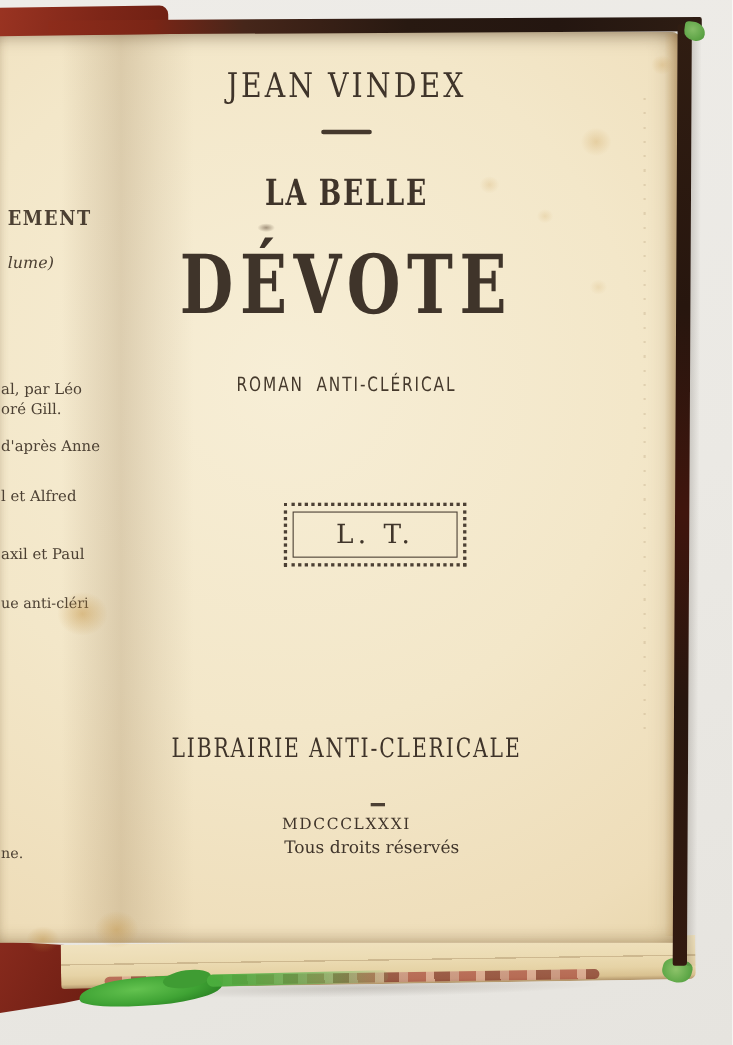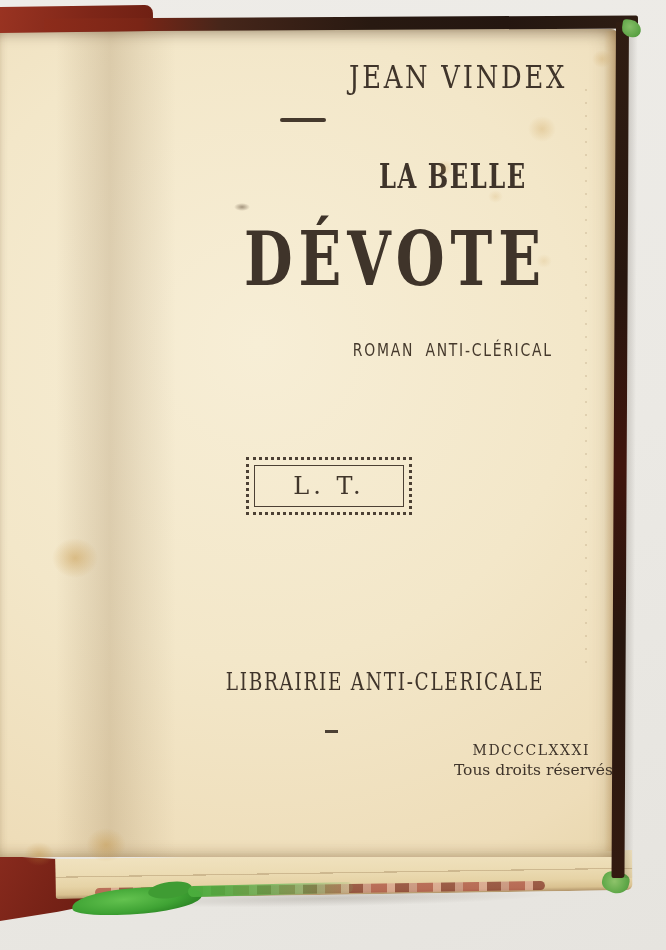--- a/index.html
+++ b/index.html
@@ -68,21 +68,21 @@
   .deckle { left:604px; top:2px; width:12px; height:820px;
     background: linear-gradient(to right, rgba(190,150,90,0), rgba(190,150,90,.2) 40%, rgba(160,115,60,.35)); }
   .stitch { left:585px; top:60px; width:2px; height:580px; opacity:.45;
     background: repeating-linear-gradient(to bottom, rgba(150,120,80,.45) 0 2px, rgba(0,0,0,0) 2px 13px); }
 
   
   .facing-page { left:0; top:0; width:124px; height:100%; overflow:hidden; color:#4c4033; }
   .frag { position:absolute; white-space:nowrap; line-height:1.1; }
 
   
-  .title-col { left:16px; top:0; width:574px; height:100%; text-align:right; color:var(--ink,#3f342a); }
+  .title-col { left:28px; top:0; width:574px; height:100%; text-align:center; color:var(--ink,#3f342a); }
   .tline { position:absolute; left:0; right:0; line-height:1; white-space:nowrap; }
   .author   { top:35px;  font-size:28px; letter-spacing:3px; transform:scale(.92,1.1); }
   .rule1    { position:absolute; left:50%; margin-left:-23px; top:89px; width:46px; height:3.5px; background:#45392d; border-radius:2px; }
   .series   { top:132px; font-size:31px; font-weight:bold; letter-spacing:2px; transform:scale(.78,1.06); }
   .main-title{ top:193px; font-size:66px; font-weight:bold; letter-spacing:7px; transform:scale(.85,1.12); transform-origin:center top; }
   .subtitle { top:313px; font-family:"DejaVu Sans", sans-serif; font-size:16px; letter-spacing:2px; word-spacing:6px; transform:scale(.87,1.12); color:#45392c; }
   .lt-box   { position:absolute; left:230px; top:428px; width:160px; height:52px; border:3.5px dotted #4c4034; }
   .lt-inner { position:absolute; top:5px; left:5px; right:5px; bottom:5px; border:1.5px solid #4c4034;
     display:flex; align-items:center; justify-content:center; font-size:24px; letter-spacing:4px; color:#41362b; }
   .city     { top:605px; font-size:22px; letter-spacing:7px; }
@@ -110,20 +110,31 @@
   <div class="abs ribbon-main"></div>
   <div class="abs ribbon-knot"></div>
   <div class="abs ribbon-tail"></div>
   <div class="abs green-corner-br"></div>
 
   <div class="abs page-main">
     <div class="abs gutter"></div>
     <div class="abs deckle"></div>
     <div class="abs stitch"></div>
 
+    <div class="abs facing-page">
+      <div class="frag" style="top:161px;left:5px;font-size:17px;font-weight:bold;letter-spacing:1.5px;transform:scale(.95,1.1);">EMENT</div>
+      <div class="frag" style="top:204px;left:7px;font-size:14.5px;font-style:italic;">lume)</div>
+      <div class="frag" style="top:318px;left:1px;font-size:13.5px;">al, par Léo</div>
+      <div class="frag" style="top:336px;left:1px;font-size:13.5px;">oré Gill.</div>
+      <div class="frag" style="top:370px;left:1px;font-size:13.5px;">d'après Anne</div>
+      <div class="frag" style="top:415px;left:1px;font-size:13.5px;">l et Alfred</div>
+      <div class="frag" style="top:468px;left:1px;font-size:13.5px;">axil et Paul</div>
+      <div class="frag" style="top:514px;left:1px;font-size:13px;">ue anti-cléri</div>
+      <div class="frag" style="top:741px;left:1px;font-size:13px;">ne.</div>
+    </div>
 
     <div class="abs title-col">
       <div class="tline author">JEAN VINDEX</div>
       <div class="rule1"></div>
       <div class="tline series">LA BELLE</div>
       <div class="tline main-title">DÉVOTE</div>
       <div class="tline subtitle">ROMAN ANTI-CLÉRICAL</div>
 
       <div class="lt-box">
         <div class="lt-inner">L. T.</div>

